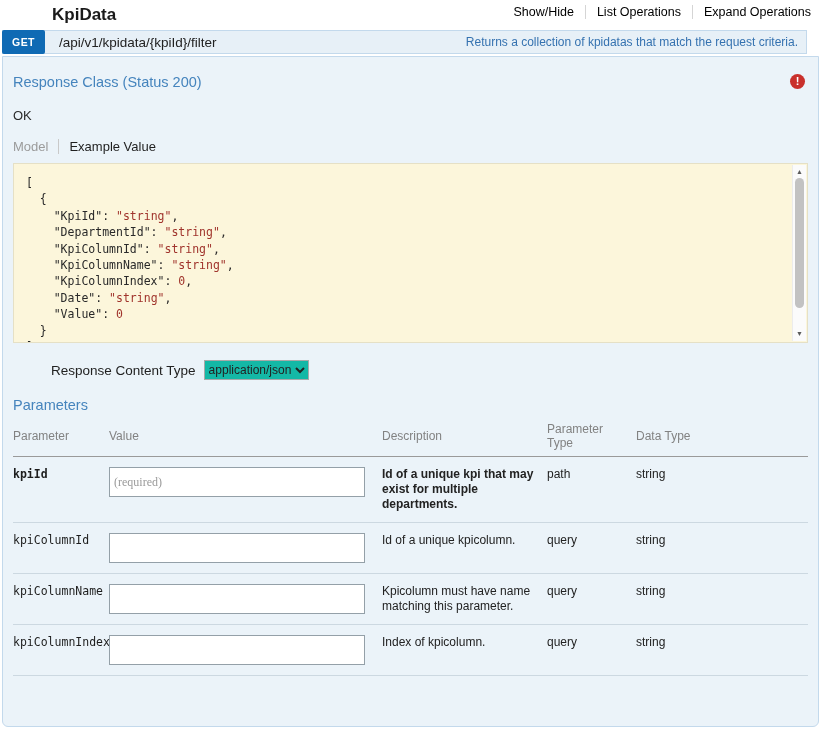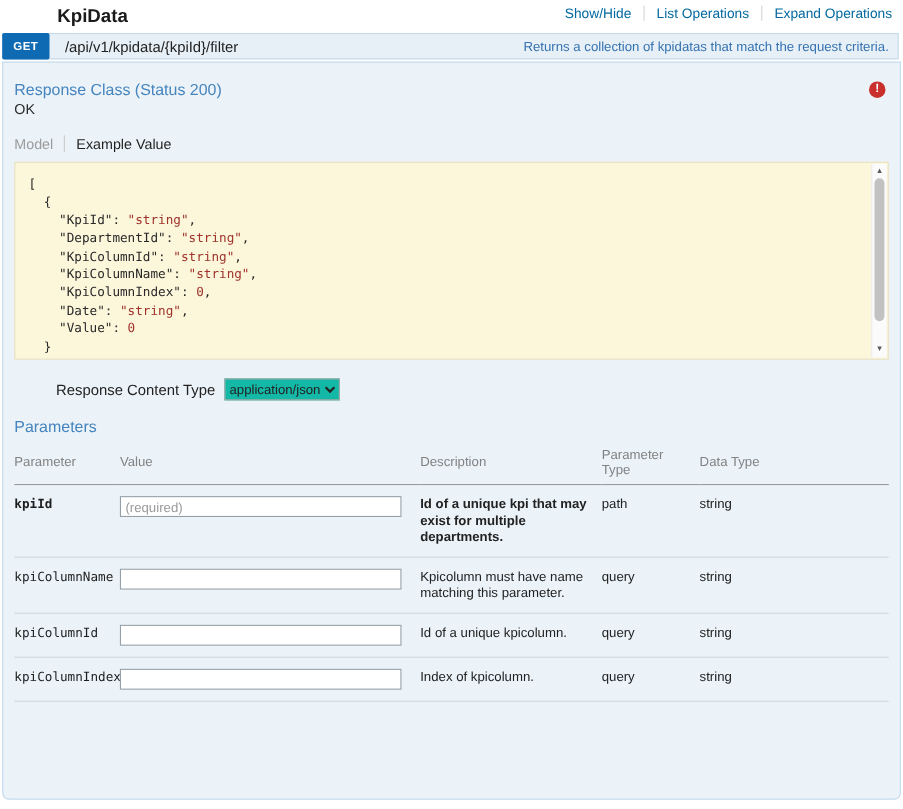--- a/index.html
+++ b/index.html
@@ -2,44 +2,44 @@
 <html style="--get-badge: #0f6ab4; --endpoint-bar-bg: #e7f0f7; --content-bg: #ebf3f9; --content-border: #c3d9ec; --section-heading-blue: #4584bd; --summary-link-blue: #3572b0; --code-bg: #fcf6db; --code-border: #e5e0c6; --json-key: #292929; --json-value: #a0342c; --error-icon-red: #c9302c;"><head>
 <meta charset="utf-8">
 <style>
   * { box-sizing: border-box; margin: 0; padding: 0; }
   html, body { width: 821px; background: #ffffff; font-family: "Liberation Sans", sans-serif; }
   body { height: 735px; overflow: hidden; }
 
   
   .top-bar { display: flex; align-items: flex-start; padding: 5px 4px 0 4px; height: 26px; margin-left: 48px; }
   .page-title { font-size: 17px; font-weight: 700; color: #1a1a1a; cursor: pointer; }
-  .top-links { margin-left: auto; display: flex; align-items: center; font-size: 12.5px; color: #0369a1; }
+  .top-links { margin-left: auto; display: flex; align-items: center; font-size: 12.5px; color: #000000; }
   .top-link { padding: 0 11px; cursor: pointer; }
   .top-link:last-child { padding-right: 6px; }
   .top-link + .top-link { border-left: 1px solid #d5d5d5; }
 
   
-  .endpoint { margin: 4px 4px 0 2px; height: 24px; display: flex; align-items: center;
+  .endpoint { margin: 4px 14px 0 2px; height: 24px; display: flex; align-items: center;
               background: var(--endpoint-bar-bg, #e7f0f7); border: 1px solid var(--content-border, #c3d9ec); }
   .method-badge { background: var(--get-badge, #0f6ab4); color: #fff; font-size: 10.5px; font-weight: 700;
                   letter-spacing: .4px; width: 43px; height: 24px; line-height: 24px; text-align: center;
                   border-radius: 2px; margin-left: -1px; margin-top: 0; cursor: pointer; }
   .endpoint-path { margin-left: 14px; font-size: 13.5px; color: #222; cursor: pointer; }
   .endpoint-summary { margin-left: auto; padding-right: 8px; font-size: 12px; color: var(--summary-link-blue, #3572b0); cursor: pointer; }
 
   
   .content { position: relative; margin: 2px 2px 0 2px; height: 671px; overflow: hidden;
              background: var(--content-bg, #ebf3f9); border: 1px solid var(--content-border, #c3d9ec);
              border-radius: 0 0 6px 6px; padding: 0 10px 10px 10px; }
   .error-icon { position: absolute; top: 17px; right: 13px; width: 15px; height: 15px; border-radius: 50%;
                 background: var(--error-icon-red, #c9302c); color: #fff; font-size: 11px; font-weight: 700;
                 text-align: center; line-height: 15px; }
   .section-heading { font-size: 14.5px; font-weight: 400; color: var(--section-heading-blue, #4584bd); }
   .response-heading { padding-top: 17px; }
-  .status-ok { font-size: 13px; color: #2b2b2b; margin-top: 2px; }
+  .status-ok { font-size: 13px; color: #2b2b2b; margin-top: 18px; }
 
   .tabs { display: flex; align-items: center; margin-top: 15px; font-size: 13px; height: 17px; }
   .tab { cursor: pointer; }
   .tab-inactive { color: #9b9b9b; padding-right: 10px; }
   .tab-divider { width: 1px; height: 15px; background: #c9c9c9; }
   .tab-active { color: #1f1f1f; padding-left: 10px; }
 
   
   .code-block { position: relative; margin-top: 8px; height: 180px; overflow: hidden;
                 background: var(--code-bg, #fcf6db); border: 1px solid var(--code-border, #e5e0c6); }
@@ -64,22 +64,22 @@
   .params-heading { padding-top: 17px; }
   table.params { width: 100%; border-collapse: collapse; table-layout: fixed; margin-top: 6px; }
   col.c-name { width: 96px; } col.c-value { width: 273px; } col.c-desc { width: 165px; }
   col.c-ptype { width: 89px; } col.c-dtype { width: auto; }
   th { font-size: 12px; font-weight: 400; color: #828282; text-align: left;
        padding: 3px 8px 6px 0; border-bottom: 1px solid #9a9a9a; }
   td { font-size: 12px; color: #222; vertical-align: top; padding: 10px 12px 10px 0; line-height: 15px; }
   tr.param-row:not(:last-child) td { border-bottom: 1px solid #ccd8e1; }
   .param-name { font-family: "DejaVu Sans Mono", monospace; font-size: 11.5px; color: #1d1d1d; }
   .required .param-name, .param-desc.required { font-weight: 700; }
-  .param-input { width: 256px; height: 19px; border: 1px solid #94a0a8; background: #fff;
-                 font-size: 12px; padding: 1px 4px; font-family: Liberation Sans, sans-serif; color: #222; }
+  .param-input { width: 256px; height: 30px; border: 1px solid #94a0a8; background: #fff;
+                 font-size: 12px; padding: 1px 4px; font-family: Liberation Serif, serif; color: #222; }
   .param-input::placeholder { color: #9a9a9a; opacity: 1; }
 </style>
 </head>
 <body>
 
 <div class="top-bar">
   <span class="page-title">KpiData</span>
   <span class="top-links">
     <span class="top-link">Show/Hide</span>
     <span class="top-link">List Operations</span>
@@ -153,30 +153,30 @@
     </thead>
     <tbody id="params-body">
         <tr class="param-row required">
     <td><span class="param-name">kpiId</span></td>
     <td><input type="text" class="param-input" placeholder="(required)" style=""></td>
     <td><span class="param-desc required">Id of a unique kpi that may exist for multiple departments.</span></td>
     <td><span>path</span></td>
     <td><span>string</span></td>
   </tr>
         <tr class="param-row">
-    <td><span class="param-name">kpiColumnName</span></td>
+    <td><span class="param-name">kpiColumnId</span></td>
     <td><input type="text" class="param-input" style=""></td>
-    <td><span class="param-desc">Kpicolumn must have name matching this parameter.</span></td>
+    <td><span class="param-desc">Id of a unique kpicolumn.</span></td>
     <td><span>query</span></td>
     <td><span>string</span></td>
   </tr>
         <tr class="param-row">
-    <td><span class="param-name">kpiColumnId</span></td>
+    <td><span class="param-name">kpiColumnName</span></td>
     <td><input type="text" class="param-input" style=""></td>
-    <td><span class="param-desc">Id of a unique kpicolumn.</span></td>
+    <td><span class="param-desc">Kpicolumn must have name matching this parameter.</span></td>
     <td><span>query</span></td>
     <td><span>string</span></td>
   </tr>
         <tr class="param-row">
     <td><span class="param-name">kpiColumnIndex</span></td>
     <td><input type="text" class="param-input" style=""></td>
     <td><span class="param-desc">Index of kpicolumn.</span></td>
     <td><span>query</span></td>
     <td><span>string</span></td>
   </tr>

